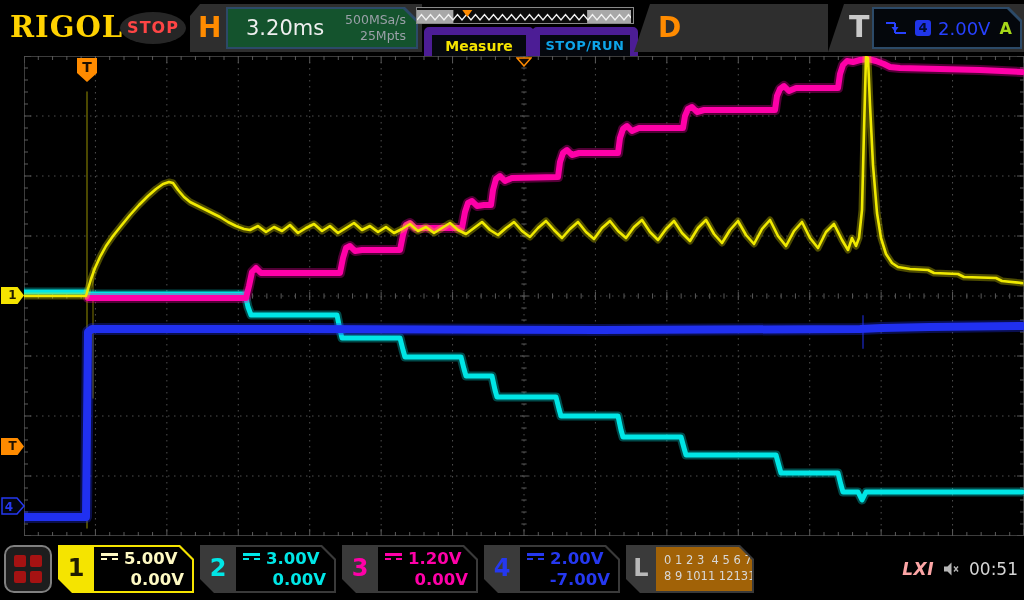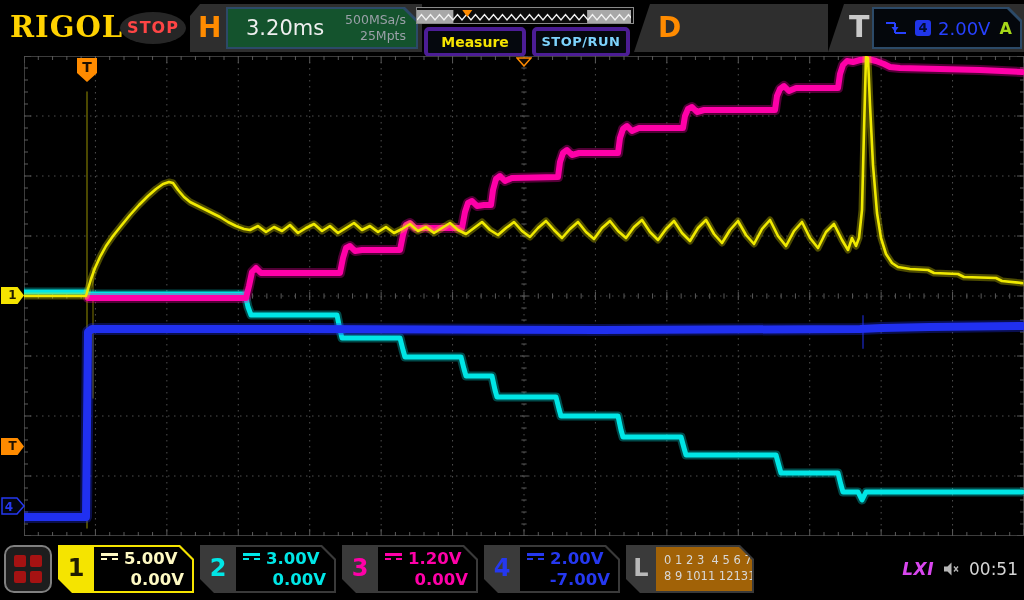--- a/index.html
+++ b/index.html
@@ -17,23 +17,23 @@
   #hgroup{left:190px;top:4px;width:232px;height:48px;clip-path:polygon(10px 0,100% 0,100% 100%,0 100%,0 12px);}
   .big-label{font-weight:bold;font-size:28px;color:#ff8b00;}
   #h-label{left:8px;top:7px;}
   .panel-border{background:#2c4a68;}
   .panel-inner{position:absolute;inset:2px;background:#14532d;}
   .cut-tr{clip-path:polygon(0 0,calc(100% - 13px) 0,100% 13px,100% 100%,0 100%);}
   #h-panel{left:36px;top:3px;width:192px;height:42px;}
   #h-timebase{left:18px;top:0;font-size:21px;color:#efefef;line-height:38px;}
   #h-rates{right:10px;top:3px;text-align:right;font-size:12.5px;color:#9aa0a8;line-height:16px;}
   #preview{left:416px;top:7px;width:216px;height:15px;border:1px solid #8a8a8a;background:#0b0b0b;}
-  .toolbtn{border:4px solid #4c1d95;border-radius:5px;background:#05080e;text-align:center;font-weight:bold;}
+  .toolbtn{border:8px solid #4c1d95;border-radius:5px;background:#05080e;text-align:center;font-weight:bold;}
   #measure-btn{left:424px;top:27px;width:94px;height:22px;color:#f5e400;font-size:14px;line-height:22px;}
-  #stoprun-btn{left:532px;top:27px;width:90px;height:22px;color:#7dd3fc;font-size:13px;line-height:22px;letter-spacing:.5px;}
+  #stoprun-btn{left:532px;top:27px;width:90px;height:22px;color:#0ea5e9;font-size:13px;line-height:22px;letter-spacing:.5px;}
   #dgroup{left:634px;top:4px;width:194px;height:48px;clip-path:polygon(16px 0,100% 0,100% 100%,0 100%);}
   #d-label{left:24px;top:7px;}
   #d-panel{left:40px;top:3px;width:150px;height:42px;}
   #d-value{left:18px;top:0;font-size:21px;color:#efefef;line-height:38px;}
   #tgroup{left:828px;top:4px;width:196px;height:48px;clip-path:polygon(16px 0,100% 0,100% 100%,0 100%);}
   #t-label{left:21px;top:5px;color:#c9c9c9;font-size:30px;}
   #t-panel{left:44px;top:3px;width:150px;height:42px;}
   #t-content{position:absolute;inset:2px;display:flex;align-items:center;gap:7px;padding:0 8px 0 10px;}
   #t-chip{width:16px;height:16px;background:#2035e8;color:#010b2e;font-weight:bold;font-size:13px;
     text-align:center;line-height:16px;border-radius:3px;}
@@ -76,21 +76,21 @@
   #ch4-badge{left:484px;background:#3a3a3a;} #ch4-badge *{color:#2538f0;}
   #logic-badge{left:626px;top:5px;width:128px;height:48px;background:#3a3a3a;
     clip-path:polygon(0 0,calc(100% - 14px) 0,100% 14px,100% 100%,14px 100%,0 calc(100% - 14px));}
   #logic-badge .num{position:absolute;left:0;top:0;width:30px;height:48px;color:#b9b9b9;
     font-weight:bold;font-size:24px;text-align:center;line-height:46px;}
   #logic-badge .vals{position:absolute;left:30px;top:2px;right:2px;bottom:2px;background:#a16207;
     clip-path:polygon(0 0,calc(100% - 13px) 0,100% 13px,100% 100%,0 100%);}
   #logic-badge .row{position:absolute;left:8px;color:#d8d8d8;font-size:11.5px;white-space:pre;}
   #logic-row1{top:6px;} #logic-row2{top:22px;}
   #status-right{position:absolute;right:6px;top:5px;height:48px;display:flex;align-items:center;gap:9px;}
-  #lxi{color:#d946ef;font-weight:bold;font-style:italic;font-size:17px;letter-spacing:.5px;}
+  #lxi{color:#fca5a5;font-weight:bold;font-style:italic;font-size:17px;letter-spacing:.5px;}
   #clock{color:#d5d5d5;font-size:17px;}
 </style>
 </head>
 <body>
 
 <div id="stage">
 
   <div id="topbar" class="abs">
     <div id="logo" class="abs">RIGOL</div>
     <div id="runstate" class="abs">STOP</div>

